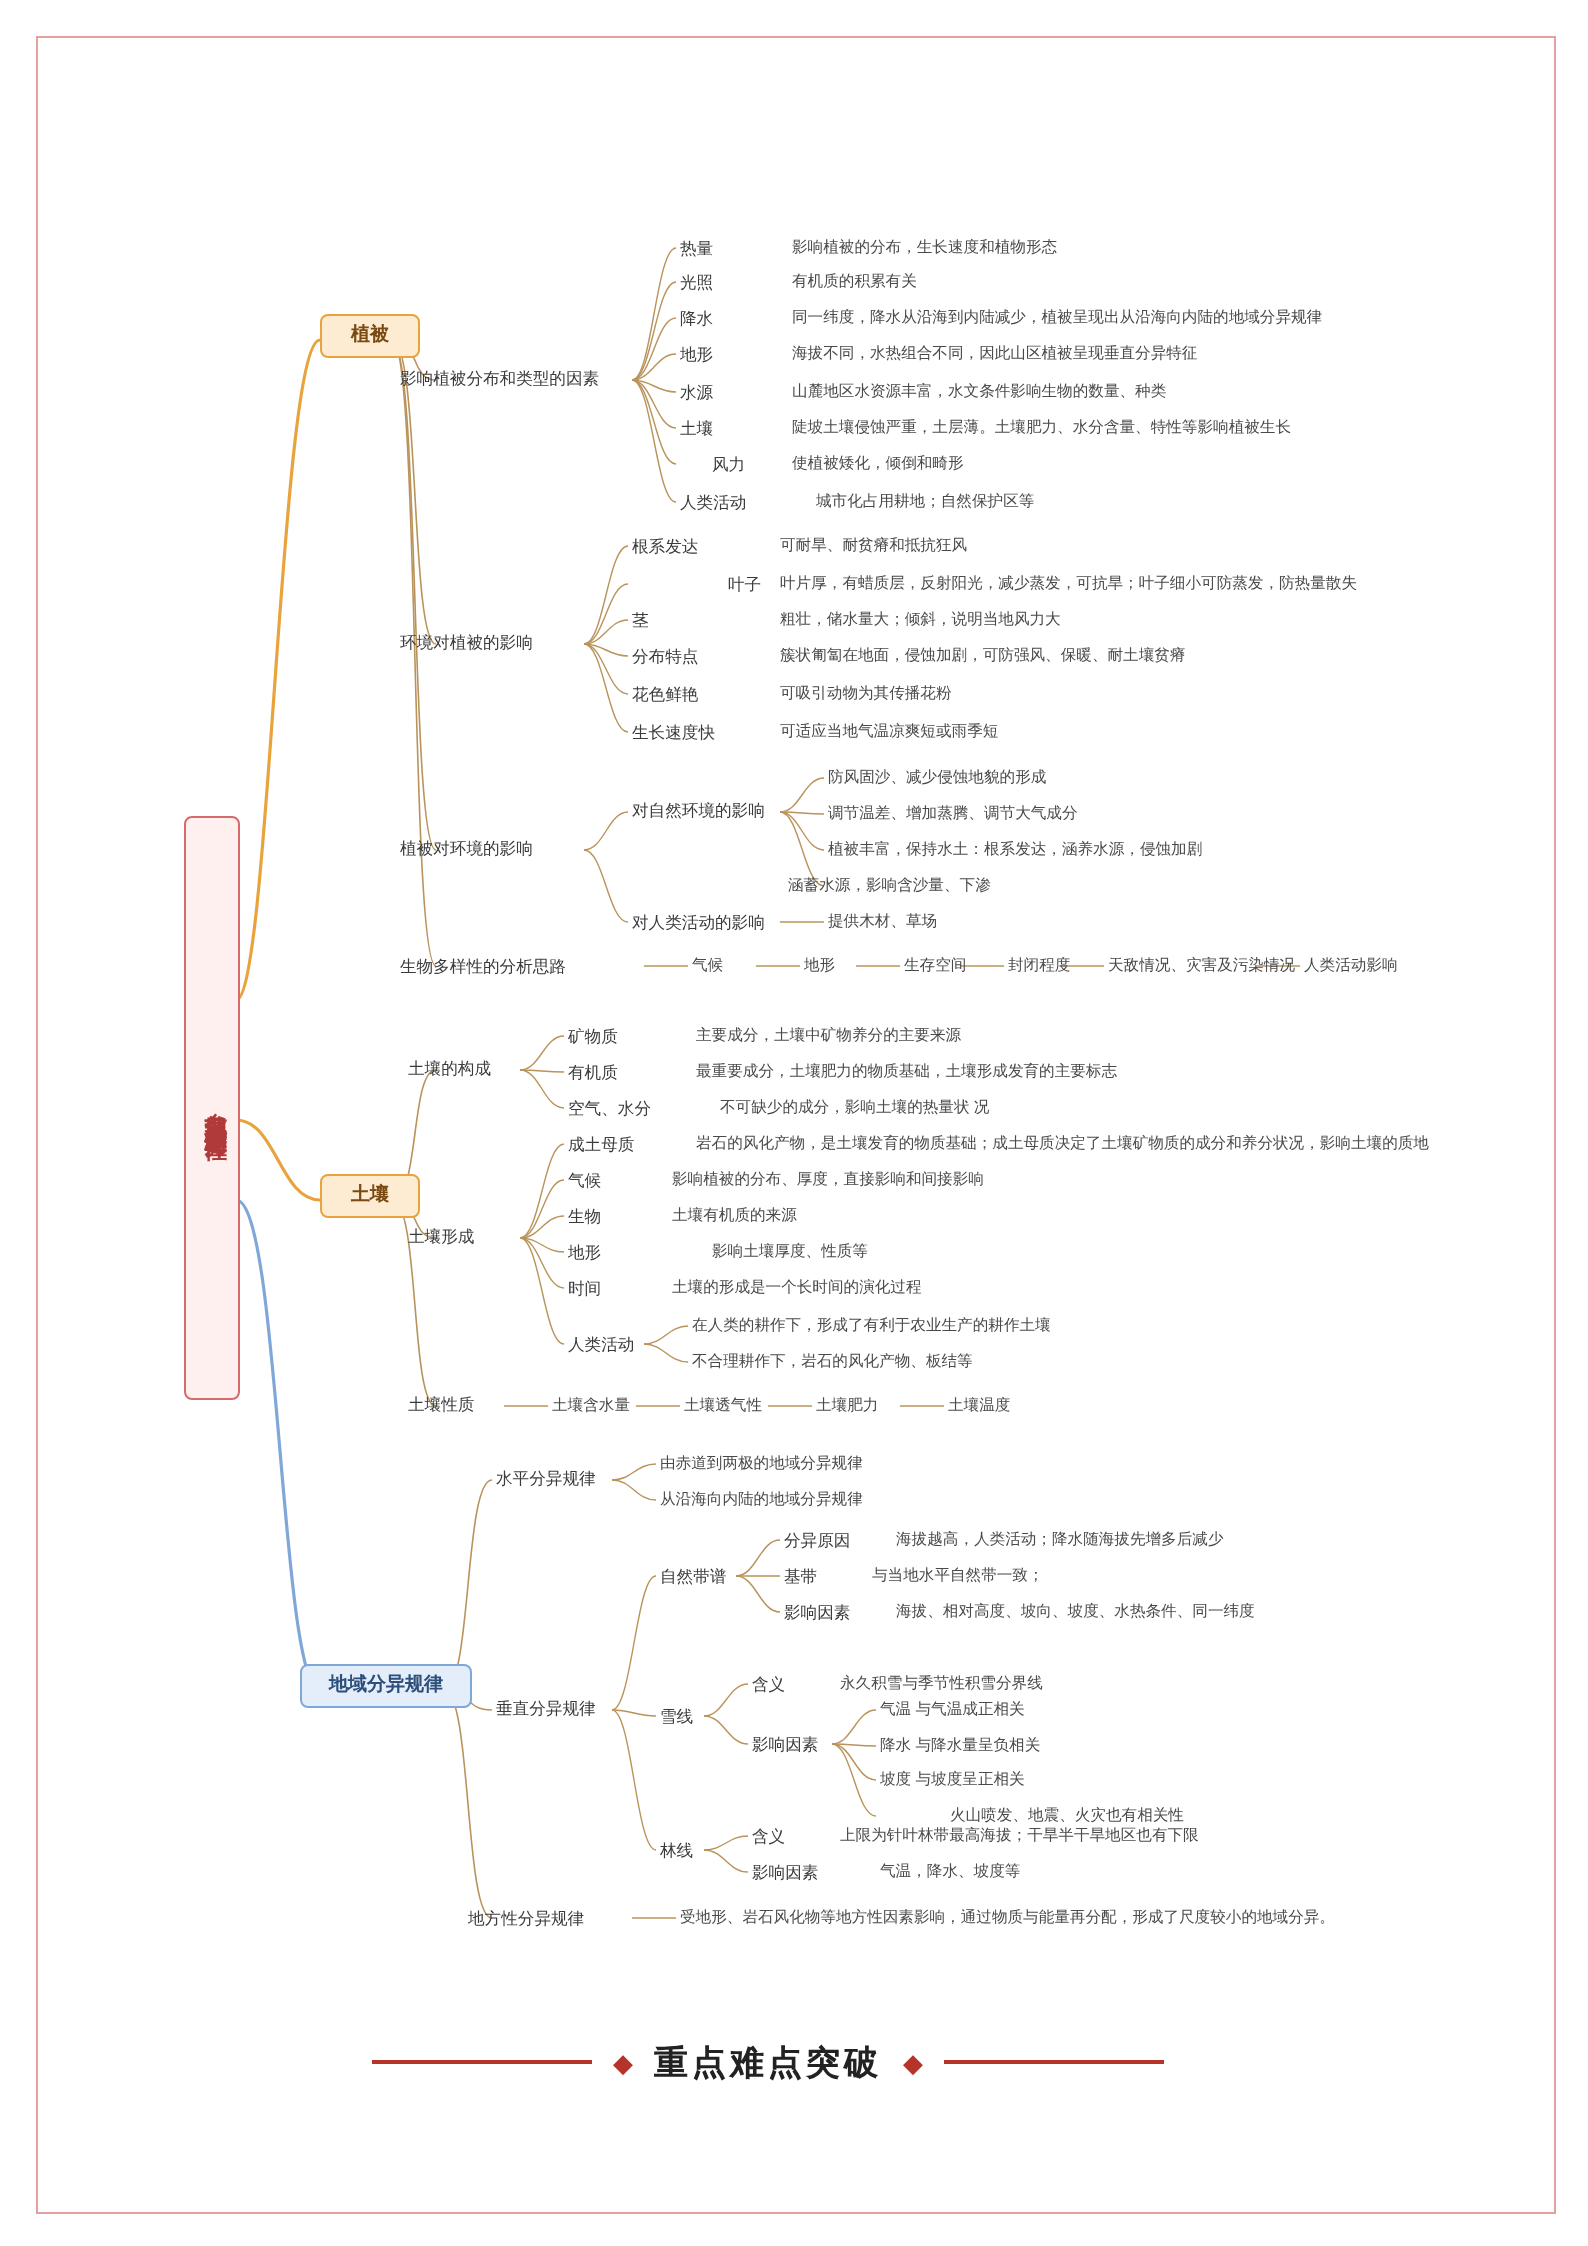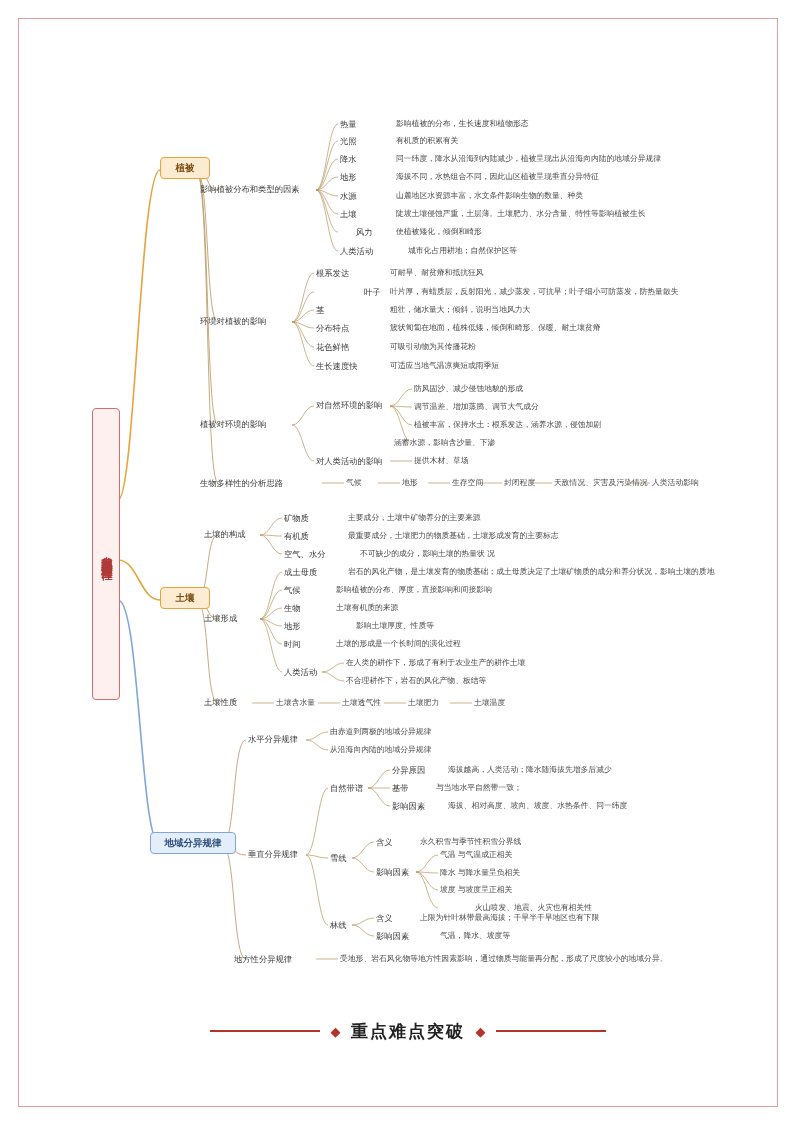--- a/index.html
+++ b/index.html
@@ -22,21 +22,21 @@
     border:1.2px solid #e8a33d;border-radius:4px;background:#fdecd2;
     color:#7a4a12;font-size:9.5px;font-weight:bold;
     padding:4px 6px;text-align:center;
   }
   .cat.blue{border-color:#7fa8d8;background:#e4eefa;color:#2d4f7c;}
 
   .t2{font-size:8.3px;color:#3b3b3b;}
   .t3{font-size:8.3px;color:#3b3b3b;}
   .t4{font-size:7.8px;color:#4a4a4a;}
 
-  .footer{position:absolute;left:0;top:1020px;width:768px;text-align:center;padding-left:24px;}
+  .footer{position:absolute;left:0;top:1020px;width:768px;text-align:center;}
   .footer .ttl{font-size:17px;font-weight:bold;color:#222;letter-spacing:2px;display:inline-block;vertical-align:middle;}
   .footer .rule{display:inline-block;vertical-align:middle;width:110px;height:2px;background:#b5342a;position:relative;top:-1px;}
   .footer .dia{display:inline-block;vertical-align:middle;color:#b5342a;font-size:13px;margin:0 6px;}
 </style>
 </head>
 <body>
 
 <div class="page">
   <div class="border"></div>
 
@@ -180,21 +180,21 @@
   <div class="node t4" style="left:408px;top:246px;"><span>城市化占用耕地；自然保护区等</span></div>
 
   <div class="node t2" style="left:200px;top:316px;"><span>环境对植被的影响</span></div>
   <div class="node t3" style="left:316px;top:268px;"><span>根系发达</span></div>
   <div class="node t4" style="left:390px;top:268px;"><span>可耐旱、耐贫瘠和抵抗狂风</span></div>
   <div class="node t3" style="left:316px;top:287px;margin-left:48px;"><span>叶子</span></div>
   <div class="node t4" style="left:390px;top:287px;"><span>叶片厚，有蜡质层，反射阳光，减少蒸发，可抗旱；叶子细小可防蒸发，防热量散失</span></div>
   <div class="node t3" style="left:316px;top:305px;"><span>茎</span></div>
   <div class="node t4" style="left:390px;top:305px;"><span>粗壮，储水量大；倾斜，说明当地风力大</span></div>
   <div class="node t3" style="left:316px;top:323px;"><span>分布特点</span></div>
-  <div class="node t4" style="left:390px;top:323px;"><span>簇状匍匐在地面，植株低矮，倾倒和畸形、保暖、耐土壤贫瘠</span></div>
+  <div class="node t4" style="left:390px;top:323px;"><span>簇状匍匐在地面，侵蚀加剧，可防强风、保暖、耐土壤贫瘠</span></div>
   <div class="node t3" style="left:316px;top:342px;"><span>花色鲜艳</span></div>
   <div class="node t4" style="left:390px;top:342px;"><span>可吸引动物为其传播花粉</span></div>
   <div class="node t3" style="left:316px;top:361px;"><span>生长速度快</span></div>
   <div class="node t4" style="left:390px;top:361px;"><span>可适应当地气温凉爽短或雨季短</span></div>
 
   <div class="node t2" style="left:200px;top:419px;"><span>植被对环境的影响</span></div>
   <div class="node t3" style="left:316px;top:400px;"><span>对自然环境的影响</span></div>
   <div class="node t4" style="left:414px;top:384px;"><span>防风固沙、减少侵蚀地貌的形成</span></div>
   <div class="node t4" style="left:414px;top:402px;"><span>调节温差、增加蒸腾、调节大气成分</span></div>
   <div class="node t4" style="left:414px;top:420px;"><span>植被丰富，保持水土：根系发达，涵养水源，侵蚀加剧</span></div>

